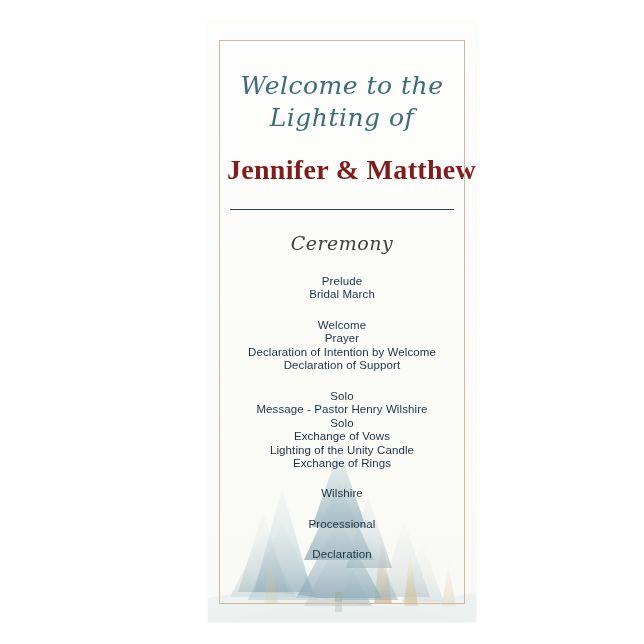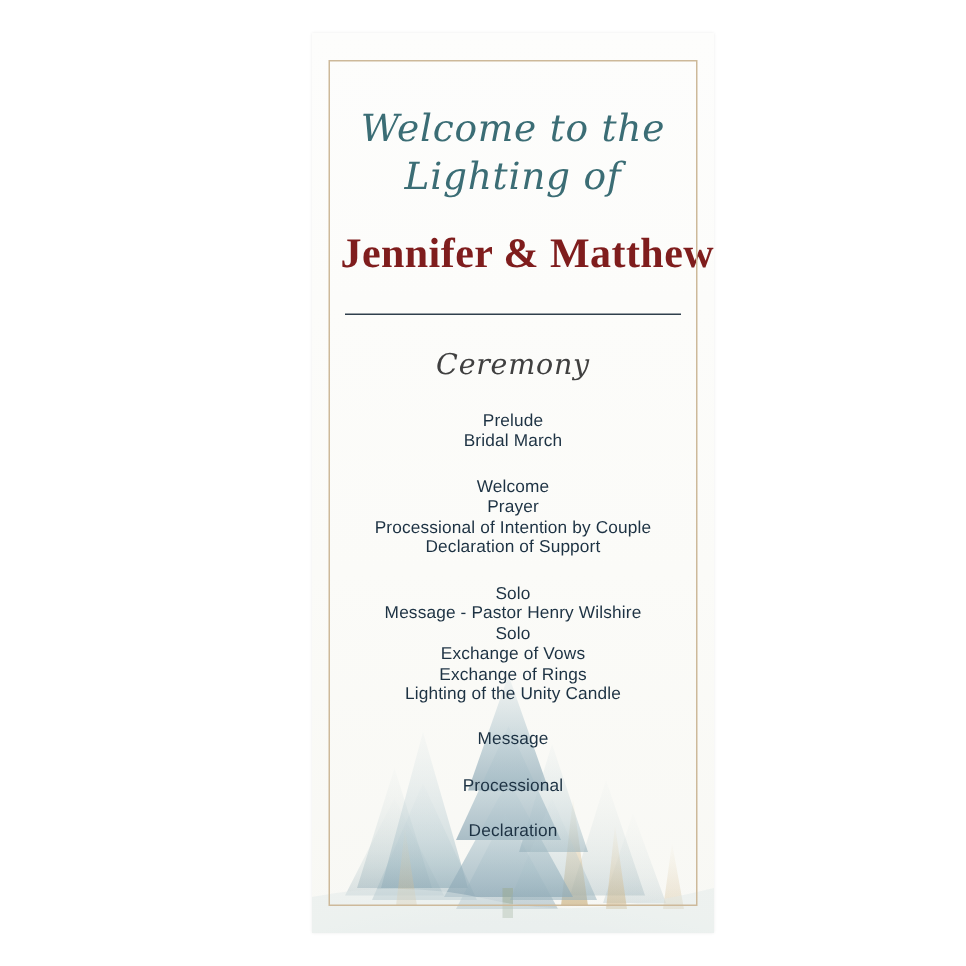--- a/index.html
+++ b/index.html
@@ -210,35 +210,35 @@
       <div class="ceremony-title">Ceremony</div>
 
       <div class="section first">
         <div class="line">Prelude</div>
         <div class="line">Bridal March</div>
       </div>
 
       <div class="section">
         <div class="line">Welcome</div>
         <div class="line">Prayer</div>
-        <div class="line">Processional of Intention by Couple</div>
+        <div class="line">Declaration of Intention by Welcome</div>
         <div class="line">Declaration of Support</div>
       </div>
 
       <div class="section">
         <div class="line">Solo</div>
         <div class="line">Message - Pastor Henry Wilshire</div>
         <div class="line">Solo</div>
         <div class="line">Exchange of Vows</div>
+        <div class="line">Lighting of the Unity Candle</div>
         <div class="line">Exchange of Rings</div>
-        <div class="line">Lighting of the Unity Candle</div>
-      </div>
-
-      <div class="section">
-        <div class="line">Message</div>
+      </div>
+
+      <div class="section">
+        <div class="line">Wilshire</div>
       </div>
 
       <div class="section">
         <div class="line">Processional</div>
       </div>
 
       <div class="section">
         <div class="line">Declaration</div>
       </div>
 

